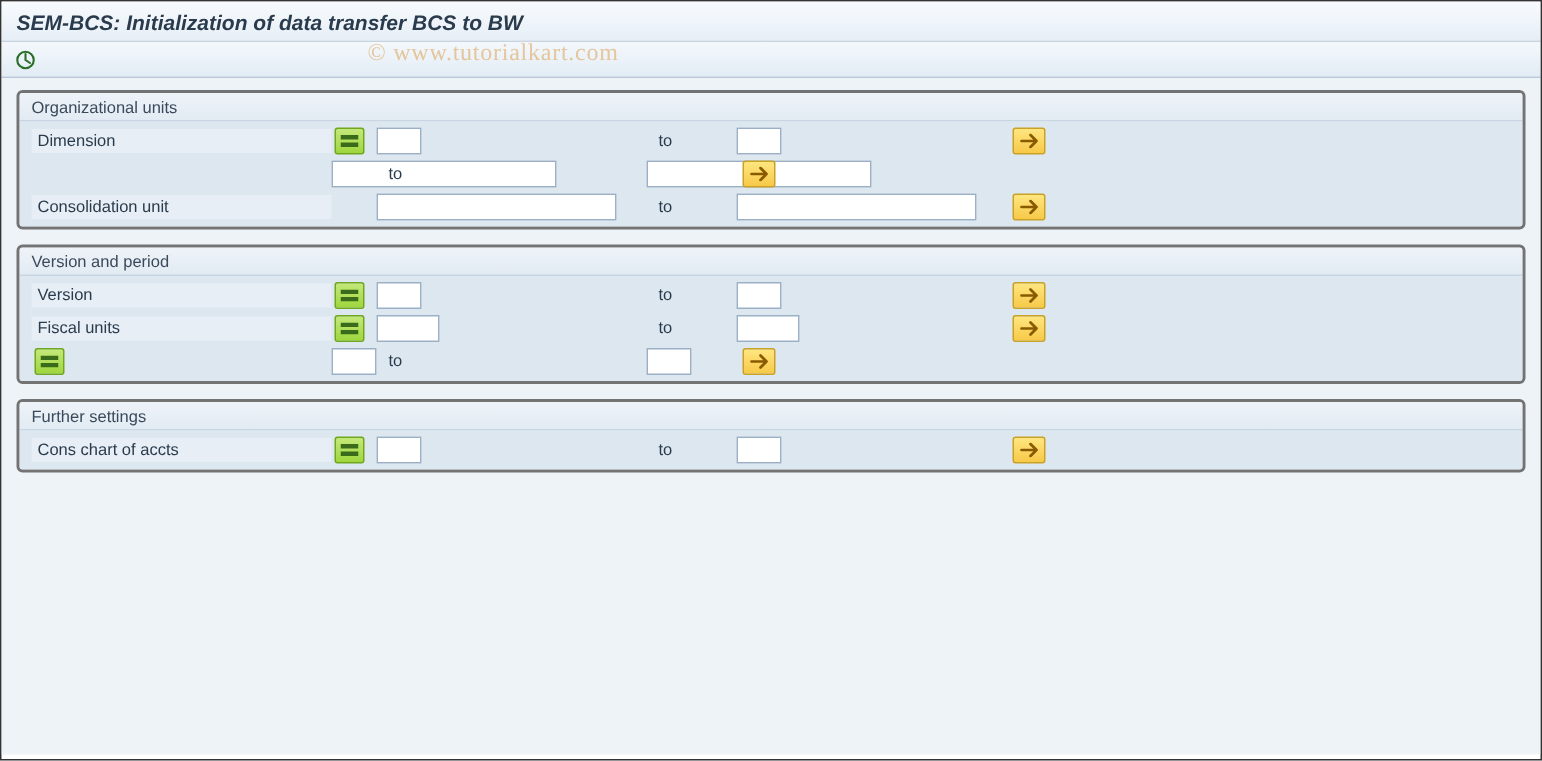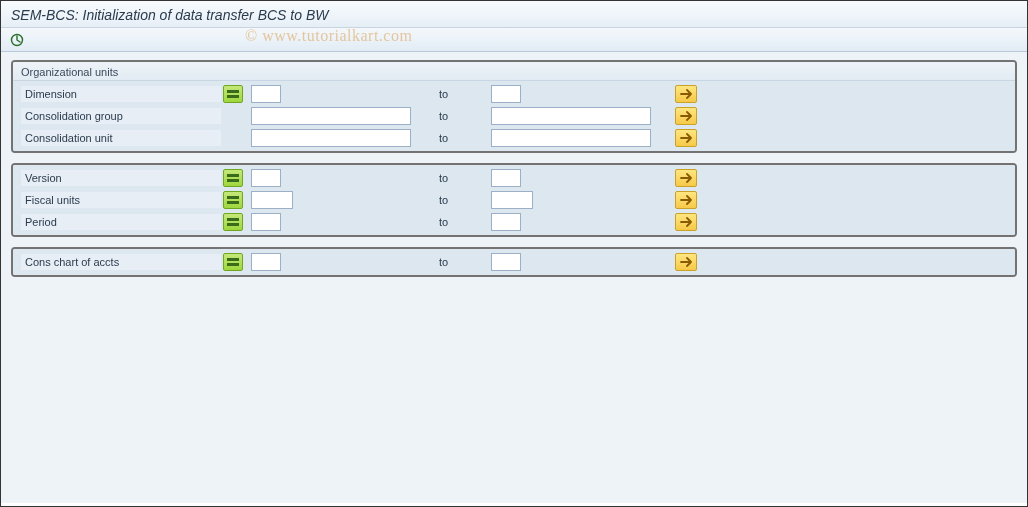--- a/index.html
+++ b/index.html
@@ -9,21 +9,21 @@
       background: #fff;
       width: 1028px;
       height: 507px;
       border: 1px solid #333;
       overflow: hidden;
       position: relative;
     }
     .title-bar {
       background: linear-gradient(#f8fbfe, #e6eef6);
       padding: 6px 10px 4px 10px;
-      font-weight: normal;
+      font-weight: bold;
       font-style: italic;
       font-size: 14px;
       color: #2a3b4d;
       border-bottom: 1px solid #c8d4e0;
     }
     .toolbar {
       background: linear-gradient(#f4f8fc, #e2ecf5);
       padding: 3px 8px;
       border-bottom: 1px solid #b8c8d8;
       height: 24px;
@@ -155,21 +155,20 @@
             <input class="sap-inp inp-short" value="" style="">
           </div>
         <div><span class="more-btn">
               <svg viewBox="0 0 12 10">
                 <path d="M1 5 L11 5 M7 1 L11 5 L7 9" fill="none" stroke="#8a5a00" stroke-width="1.8" stroke-linecap="round" stroke-linejoin="round"></path>
               </svg>
             </span></div>
       </div>
 
       <div class="row">
-        <div class="row-label">Consolidation group</div>
         <div></div>
         <div class="cell-from">
             <input class="sap-inp inp-long" value="" style="">
           </div>
         <div class="to-label">to</div>
         <div class="cell-to">
             <input class="sap-inp inp-long" value="" style="">
           </div>
         <div><span class="more-btn">
               <svg viewBox="0 0 12 10">
@@ -191,20 +190,21 @@
         <div><span class="more-btn">
               <svg viewBox="0 0 12 10">
                 <path d="M1 5 L11 5 M7 1 L11 5 L7 9" fill="none" stroke="#8a5a00" stroke-width="1.8" stroke-linecap="round" stroke-linejoin="round"></path>
               </svg>
             </span></div>
       </div>
     </div>
   </div>
 
   <div class="group">
+    <div class="group-title">Version and period</div>
     <div class="group-body">
 
       <div class="row">
         <div class="row-label">Version</div>
         <div><span class="sel-btn">
               <svg viewBox="0 0 12 8">
                 <rect x="0" y="0" width="12" height="3" fill="#3a6b1a"></rect>
                 <rect x="0" y="5" width="12" height="3" fill="#3a6b1a"></rect>
               </svg>
             </span></div>
@@ -238,21 +238,20 @@
             <input class="sap-inp inp-mid" value="" style="">
           </div>
         <div><span class="more-btn">
               <svg viewBox="0 0 12 10">
                 <path d="M1 5 L11 5 M7 1 L11 5 L7 9" fill="none" stroke="#8a5a00" stroke-width="1.8" stroke-linecap="round" stroke-linejoin="round"></path>
               </svg>
             </span></div>
       </div>
 
       <div class="row">
-        <div class="row-label">Period</div>
         <div><span class="sel-btn">
               <svg viewBox="0 0 12 8">
                 <rect x="0" y="0" width="12" height="3" fill="#3a6b1a"></rect>
                 <rect x="0" y="5" width="12" height="3" fill="#3a6b1a"></rect>
               </svg>
             </span></div>
         <div class="cell-from">
             <input class="sap-inp inp-short" value="" style="">
           </div>
         <div class="to-label">to</div>
@@ -262,20 +261,21 @@
         <div><span class="more-btn">
               <svg viewBox="0 0 12 10">
                 <path d="M1 5 L11 5 M7 1 L11 5 L7 9" fill="none" stroke="#8a5a00" stroke-width="1.8" stroke-linecap="round" stroke-linejoin="round"></path>
               </svg>
             </span></div>
       </div>
     </div>
   </div>
 
   <div class="group">
+    <div class="group-title">Further settings</div>
     <div class="group-body">
       <div class="row">
         <div class="row-label">Cons chart of accts</div>
         <div><span class="sel-btn">
               <svg viewBox="0 0 12 8">
                 <rect x="0" y="0" width="12" height="3" fill="#3a6b1a"></rect>
                 <rect x="0" y="5" width="12" height="3" fill="#3a6b1a"></rect>
               </svg>
             </span></div>
         <div class="cell-from">

